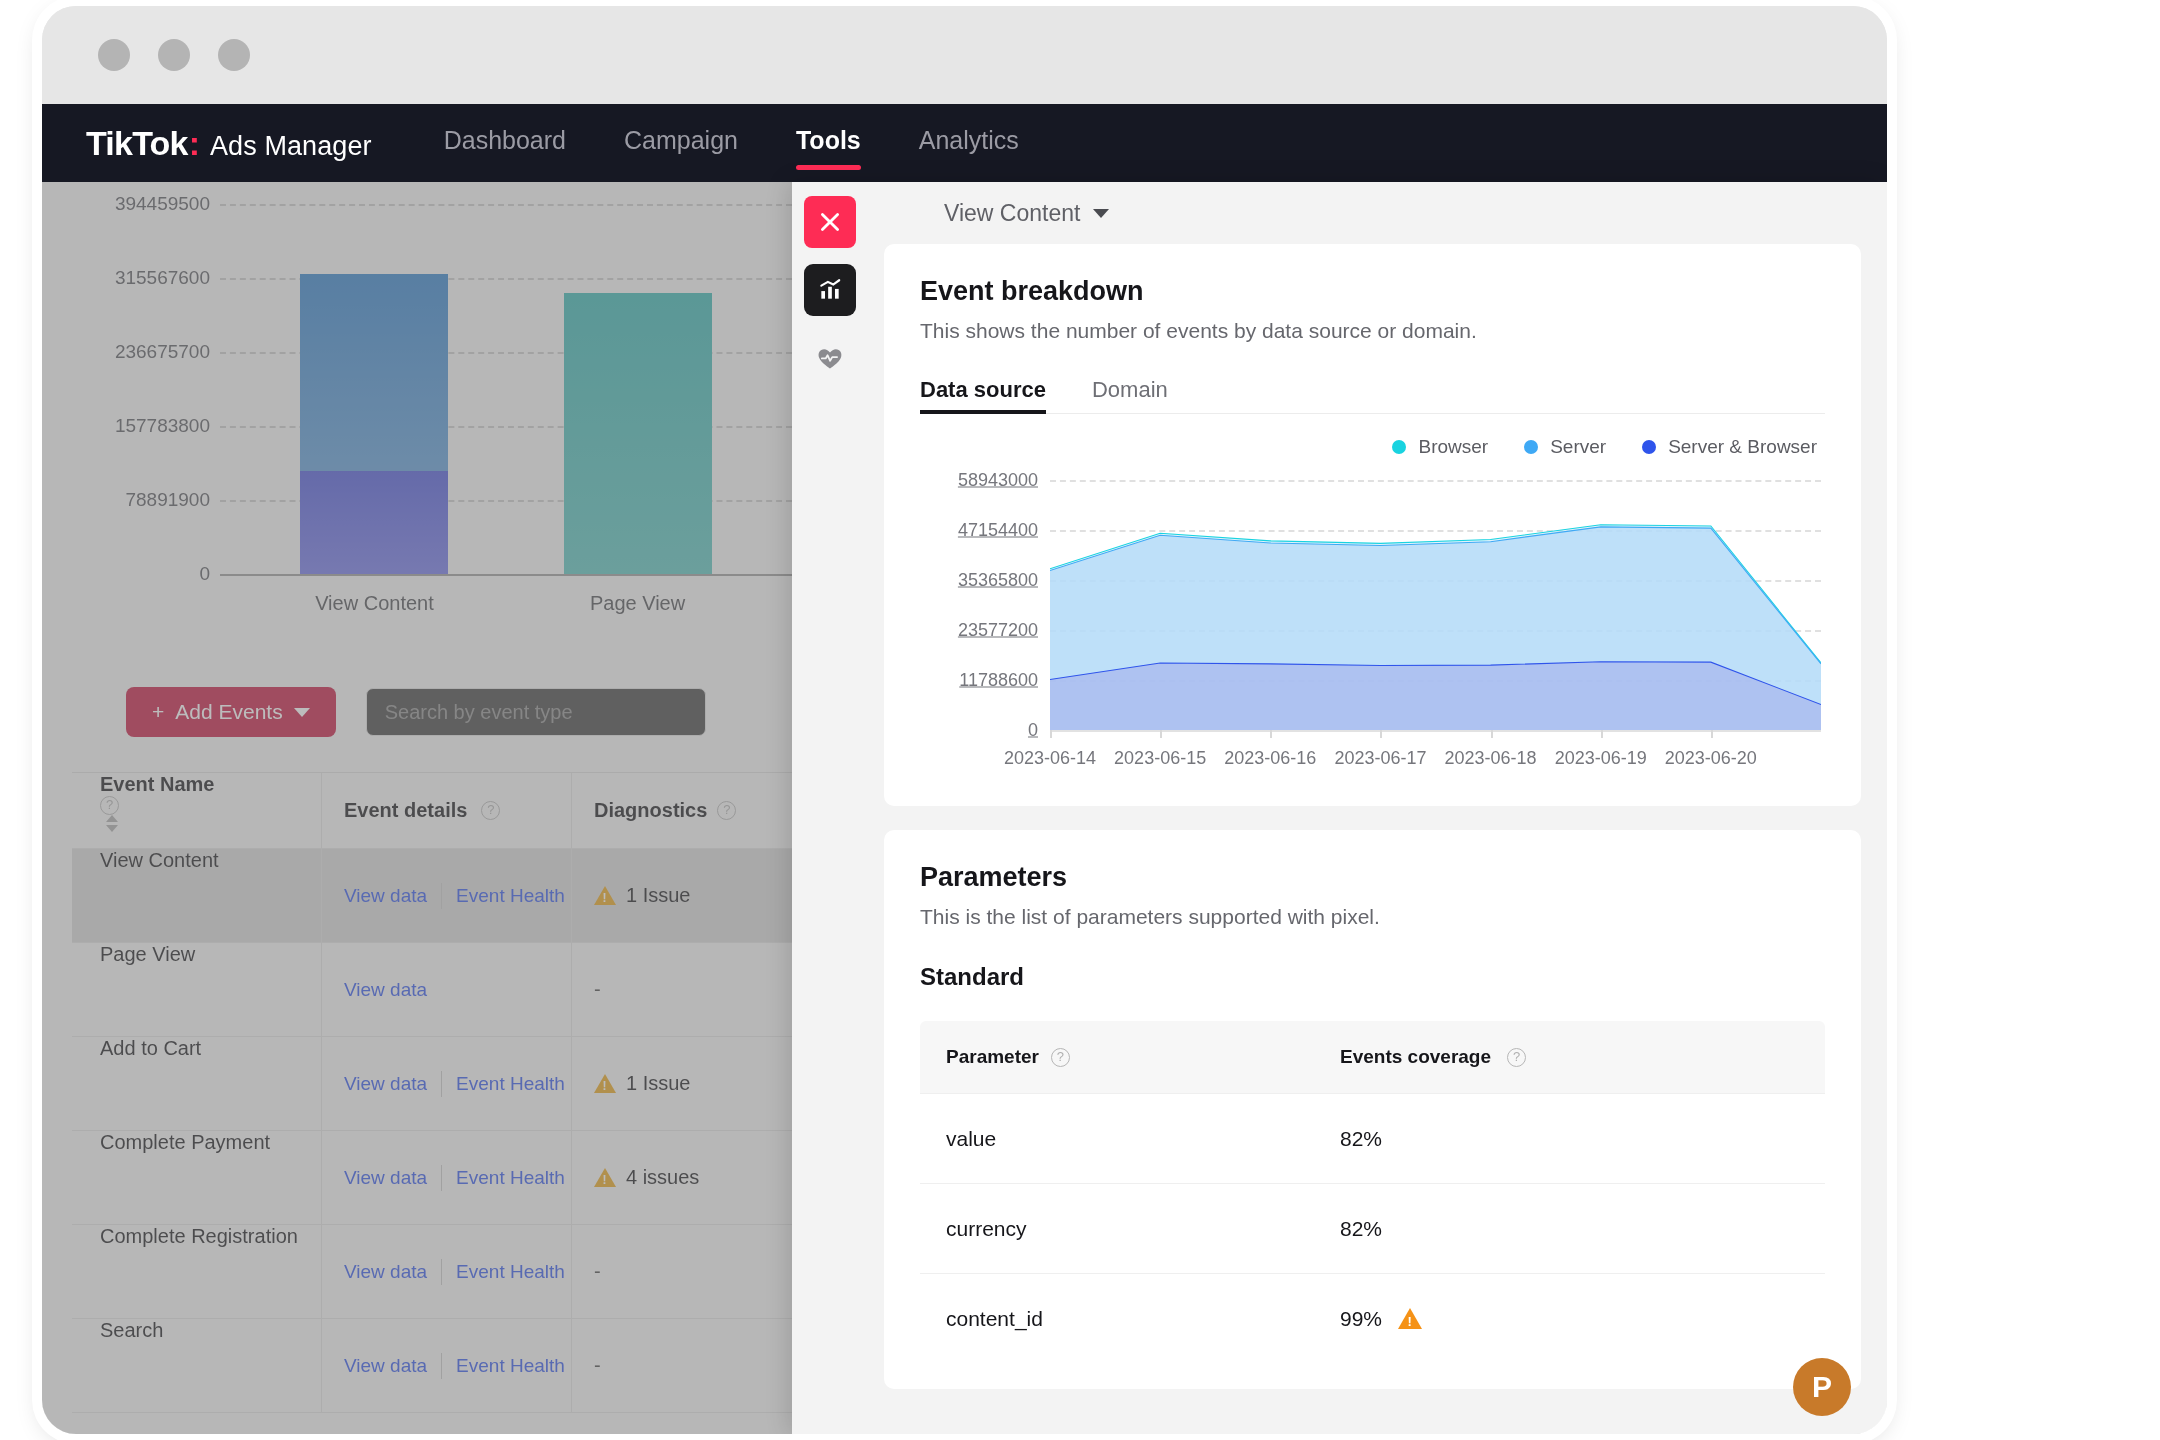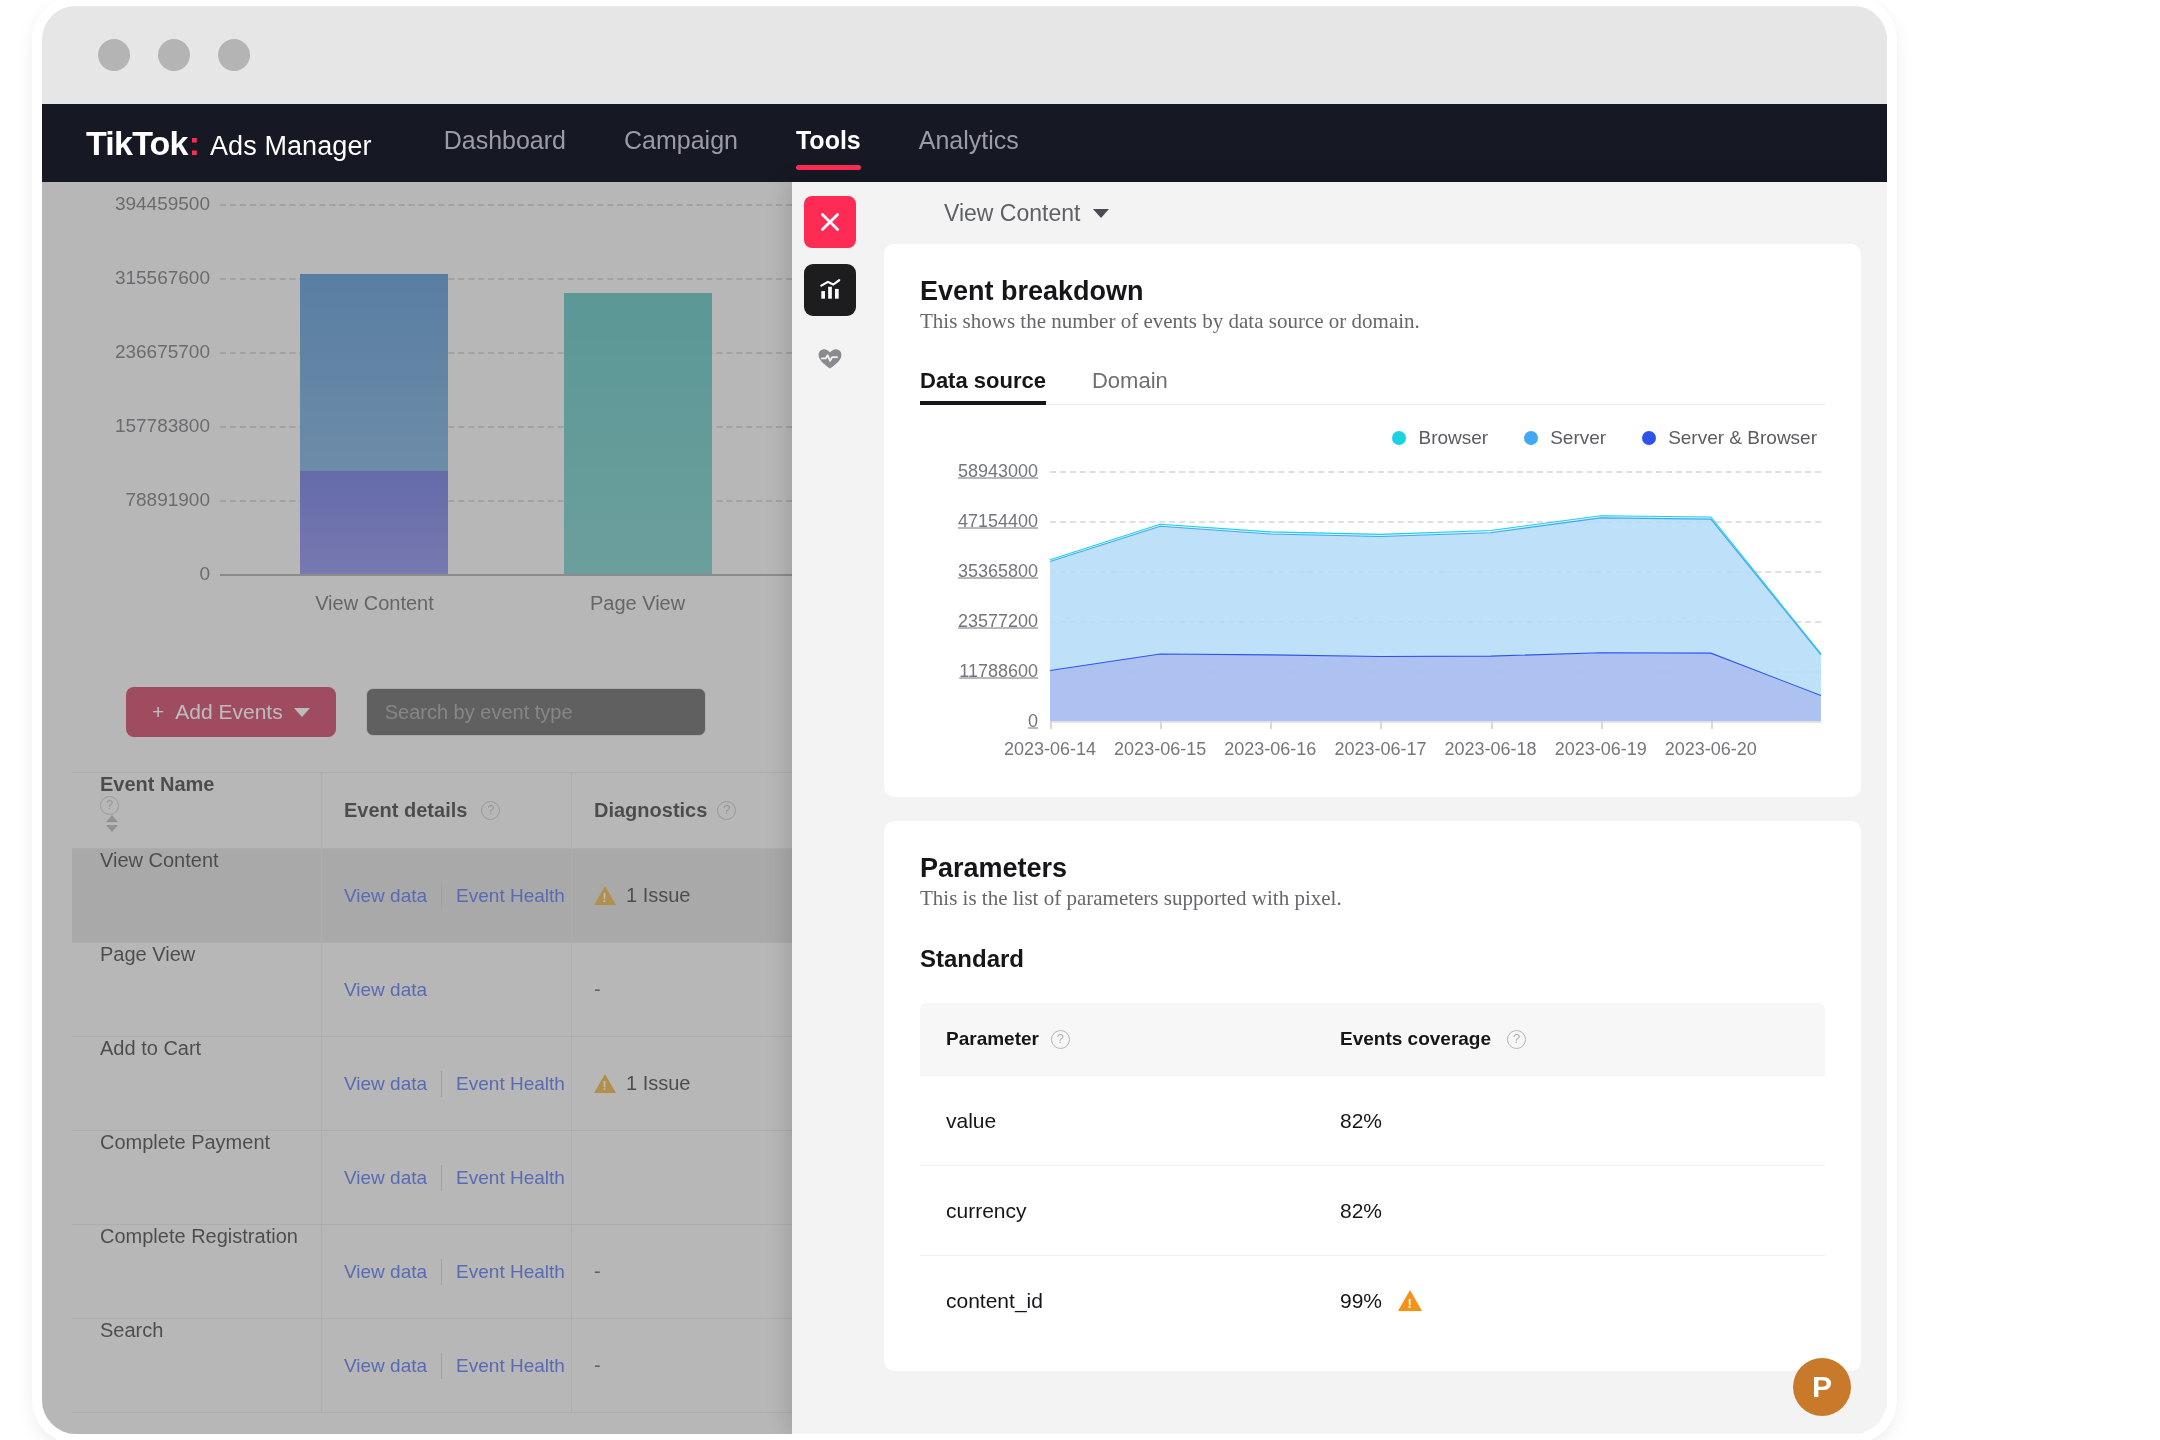--- a/index.html
+++ b/index.html
@@ -192,21 +192,21 @@
   .caret-dn{ width:0;height:0;border-left:8px solid transparent;
              border-right:8px solid transparent;border-top:9px solid #4a4b50; }
 
   #drawer-scroll{ flex:1; overflow:hidden; padding:0 26px 0 16px; }
 
   .card{
     background:#ffffff; border-radius:10px; padding:32px 36px 26px 36px;
     margin-bottom:24px;
   }
   .card-title{ font-size:27px; font-weight:700; color:#16161a; }
-  .card-sub{ font-size:21px; color:#66676d; margin-top:2px;font-family:Liberation Serif, serif; }
+  .card-sub{ font-size:21px; color:#66676d; margin-top:12px; }
 
   #src-tabs{ display:flex; gap:46px; margin-top:34px; }
   .src-tab{ font-size:22px; color:#6e6f75; padding-bottom:11px; cursor:pointer; position:relative; }
   .src-tab.active{ color:#16161a; font-weight:700; }
   .src-tab.active::after{
     content:""; position:absolute; left:0; right:0; bottom:0; height:4px; background:#16161a;
   }
   #src-tabs-rule{ height:1px; background:#ececec; margin-top:-1px; }
 
   
@@ -380,20 +380,24 @@
             </div>
           </div>
           <div class="et-row">
             <div class="et-c1">
               <span class="et-name">Complete Payment</span>
             </div>
             <div class="et-c2">
               <span class="et-link">View data</span>
               <span class="et-sep"></span>
               <span class="et-link">Event Health</span>
+            </div>
+            <div class="et-c3">
+              <span class="warn-tri"></span>
+              <span class="et-diag">4 issues</span>
             </div>
           </div>
           <div class="et-row">
             <div class="et-c1">
               <span class="et-name">Complete Registration</span>
             </div>
             <div class="et-c2">
               <span class="et-link">View data</span>
               <span class="et-sep"></span>
               <span class="et-link">Event Health</span>

